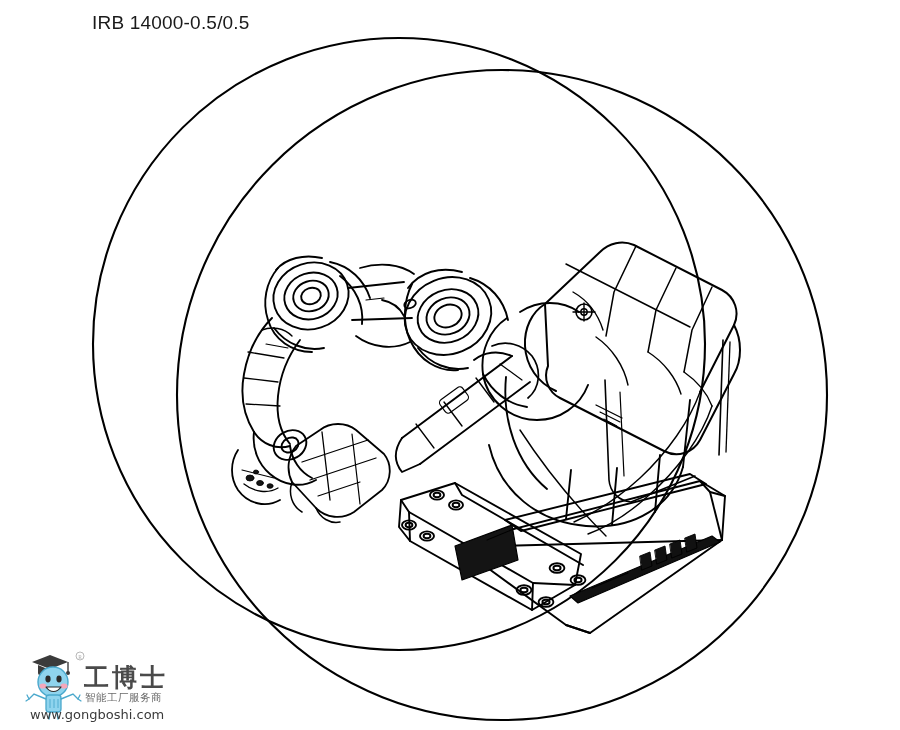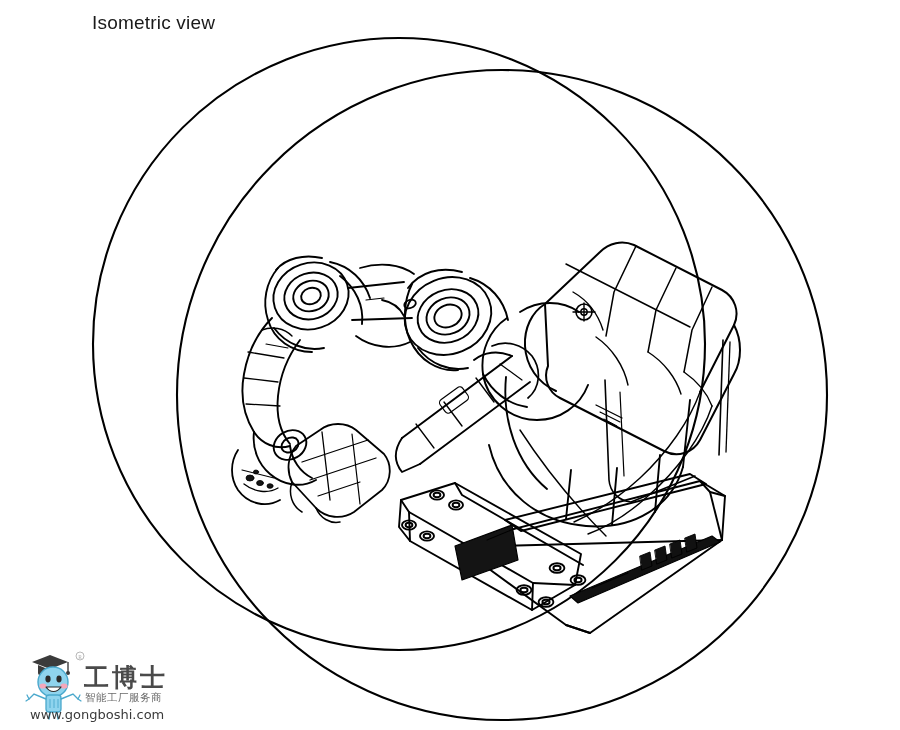--- a/index.html
+++ b/index.html
@@ -52,21 +52,21 @@
     z-index: 8;
   }
   #watermark svg { display: block; }
 </style>
 </head>
 <body>
 
 <div id="drawing-sheet">
 
   <div id="title-block">
-    <div class="title-line">Isometric view</div>
+    <div class="title-line">IRB 14000-0.5/0.5</div>
   </div>
 
   <svg id="main-svg" viewBox="0 0 900 730">
     <g fill="none" stroke="#000000" stroke-linecap="round" stroke-linejoin="round">
 
       <circle cx="399" cy="344" r="306" stroke-width="2.1"></circle>
       <circle cx="502" cy="395" r="325" stroke-width="2.1"></circle>
 
       <g>
 

